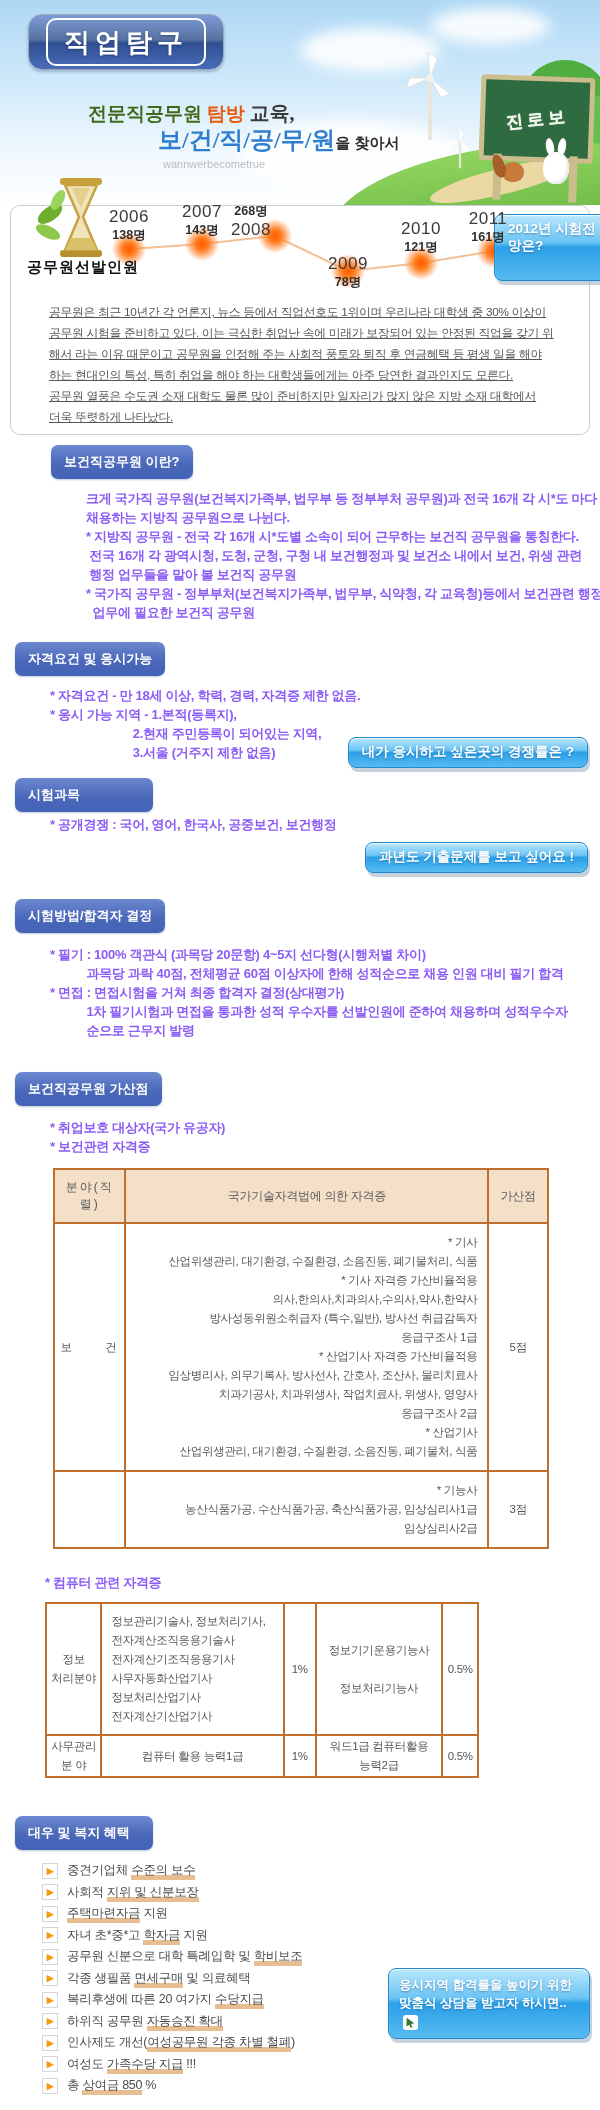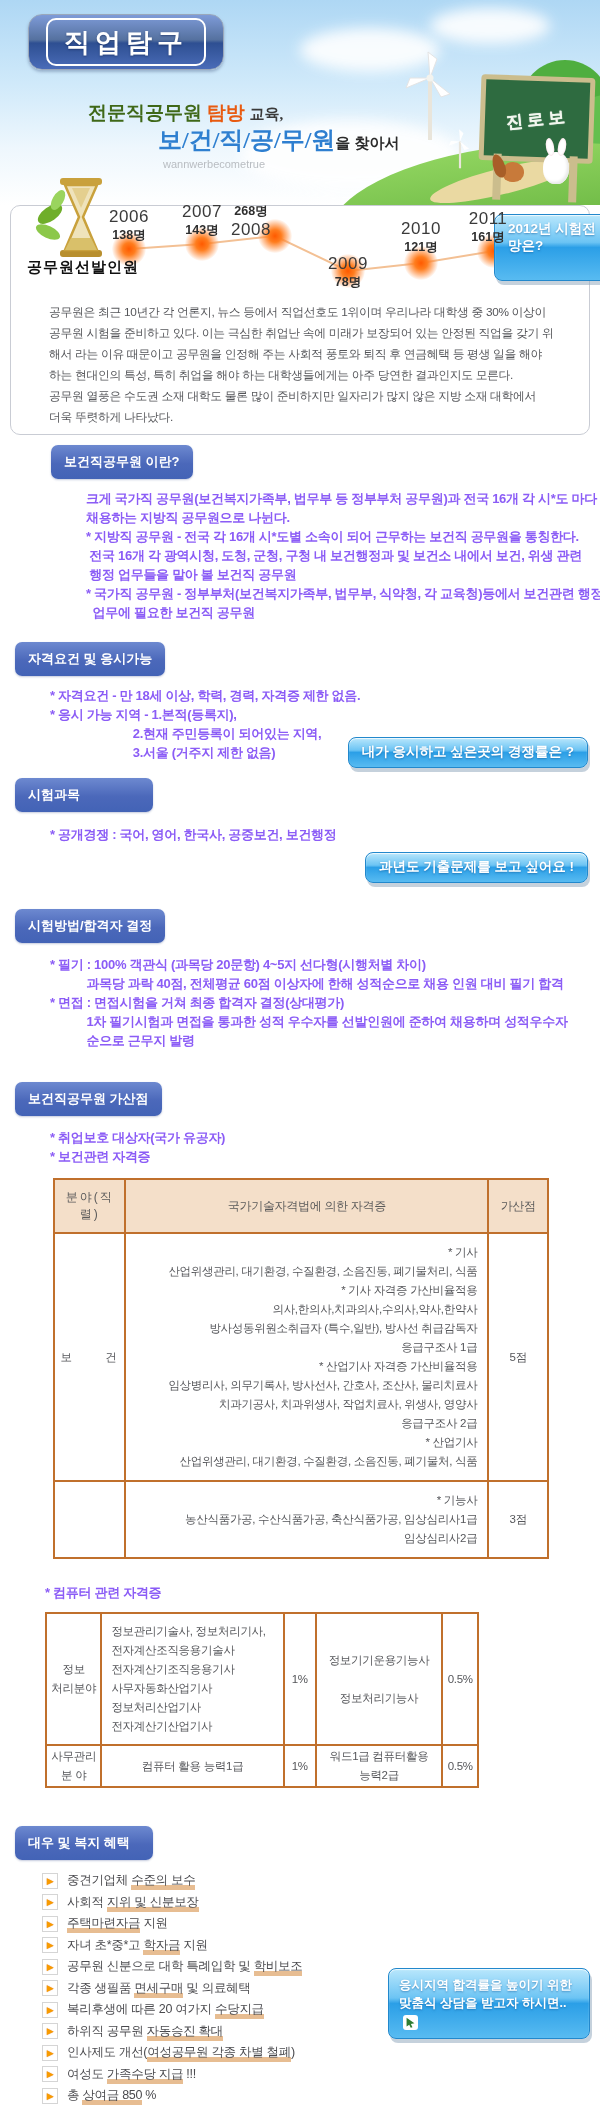--- a/index.html
+++ b/index.html
@@ -37,42 +37,42 @@
                background:linear-gradient(180deg,#7e9bd8 0%,#55719f 46%,#2e4f92 52%,#4a6cb8 100%);
                border:1px solid #9aa8bb;box-shadow:0 2px 3px rgba(60,80,120,.35);
                display:flex;align-items:center;justify-content:center;box-sizing:border-box;}
   .badge-inner{width:156px;height:44px;border:2px solid #fff;border-radius:10px;display:flex;
                align-items:center;justify-content:center;color:#fff;font-weight:bold;font-size:26px;
                letter-spacing:5px;text-shadow:0 1px 2px rgba(10,30,80,.5);}
   
   .tag1{position:absolute;left:88px;top:100px;font-size:19px;font-weight:bold;
         font-family:"Liberation Serif",serif;color:#3f6818;white-space:nowrap;}
   .tag1 .t-orange{color:#e85a10;}
-  .tag1 .t-rest{color:#3a3a3a;font-size:15px;}
+  .tag1 .t-rest{color:#3a3a3a;font-size:20px;}
   .tag2{position:absolute;left:158px;top:124px;font-size:24px;font-weight:bold;
         font-family:"Liberation Serif",serif;color:#2e7fd0;white-space:nowrap;}
   .tag2 .t-rest{color:#2b2b2b;font-size:15px;font-family:"Liberation Sans",sans-serif;}
   .tag-sub{position:absolute;left:163px;top:158px;font-size:11px;color:#b9bdc2;}
   
   .main-card{position:absolute;left:10px;top:205px;width:578px;height:228px;background:#fff;
              border:1px solid #c9ccd4;border-radius:10px;z-index:2;}
   .hourglass{position:absolute;left:34px;top:176px;z-index:6;}
   .sel-label{position:absolute;left:16px;top:52px;font-size:15px;font-weight:bold;color:#101010;
              letter-spacing:1px;z-index:3;}
   .chart-wrap{position:absolute;left:0;top:0;width:578px;height:115px;}
   .chart-pt{position:absolute;}
   .glow-dot{position:absolute;width:34px;height:34px;left:-17px;top:-17px;border-radius:50%;
             background:radial-gradient(circle,#ff5a00 0%,#ff7d1e 26%,rgba(255,140,60,.55) 50%,rgba(255,165,95,0) 72%);}
   .pt-lbl{position:absolute;transform:translateX(-50%);text-align:center;white-space:nowrap;z-index:2;}
   .yr{font-size:17px;color:#3a3a3a;letter-spacing:.5px;}
   .cnt{font-size:12.5px;font-weight:bold;color:#2e2e2e;}
   .btn-2012{position:absolute;left:483px;top:8px;width:96px;height:54px;display:flex;flex-direction:column;
             align-items:center;justify-content:center;line-height:17px;font-size:13.5px;}
   .intro-text{position:absolute;left:38px;top:96px;width:528px;white-space:pre;
-              font-size:11.8px;line-height:21px;color:#55565a;letter-spacing:-0.3px;}
+              font-size:11.8px;line-height:21px;color:#55565a;letter-spacing:-0.3px;text-decoration:underline;}
   
   .content{position:absolute;left:0;top:433px;width:600px;}
   .sec-btn{display:inline-block;margin-left:15px;min-width:138px;box-sizing:border-box;
            background:linear-gradient(180deg,#6d89d0 0%,#4b68ba 55%,#4363b6 100%);
            border-radius:7px;color:#fff;font-weight:bold;font-size:13px;padding:8px 13px;
            box-shadow:0 1px 2px rgba(60,80,140,.3);}
   .body-text{white-space:pre;font-size:13px;line-height:19px;color:#8b5cf6;letter-spacing:-0.3px;
              margin-left:50px;font-weight:bold;}
   .sky-btn{display:inline-block;padding:5px 13px 6px;border:1px solid #2288cc;border-radius:8px;
            background:linear-gradient(180deg,#b9e7fc 0%,#6cc4f4 42%,#2b9fe7 50%,#58bbf1 100%);
@@ -253,21 +253,21 @@
         <div class="body-text" style="margin-top:10px;">* 자격요건 - 만 18세 이상, 학력, 경력, 자격증 제한 없음.
 * 응시 가능 지역 - 1.본적(등록지),
                          2.현재 주민등록이 되어있는 지역,
                          3.서울 (거주지 제한 없음)</div>
         <span class="sky-btn abs-cta">내가 응시하고 싶은곳의 경쟁률은 ?</span>
       </div>
     </div>
 
     <div class="sec" style="margin-top:16px;">
       <span class="sec-btn">시험과목</span>
-      <div class="body-text" style="margin-top:13px;">* 공개경쟁 : 국어, 영어, 한국사, 공중보건, 보건행정</div>
+      <div class="body-text" style="margin-top:3px;">* 공개경쟁 : 국어, 영어, 한국사, 공중보건, 보건행정</div>
       <div class="cta-row" style="margin-top:8px;">
         <span class="sky-btn">과년도 기출문제를 보고 싶어요 !</span>
       </div>
     </div>
 
     <div class="sec" style="margin-top:26px;">
       <span class="sec-btn">시험방법/합격자 결정</span>
       <div class="body-text" style="margin-top:12px;">* 필기 : 100% 객관식 (과목당 20문항) 4~5지 선다형(시행처별 차이)
            과목당 과락 40점, 전체평균 60점 이상자에 한해 성적순으로 채용 인원 대비 필기 합격
 * 면접 : 면접시험을 거쳐 최종 합격자 결정(상대평가)

